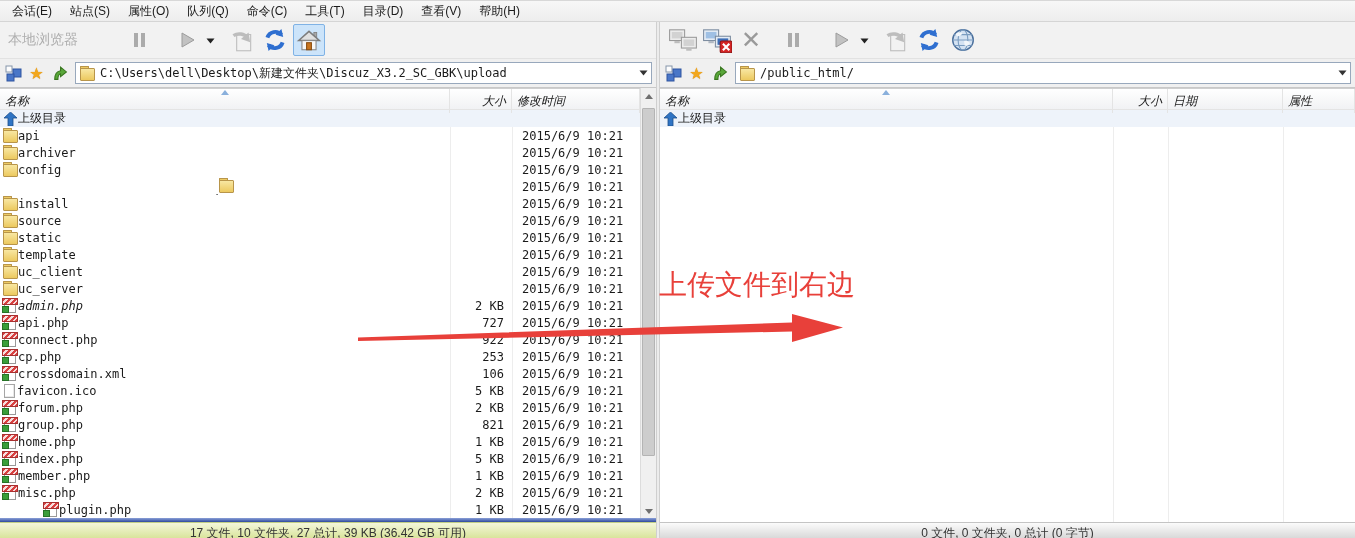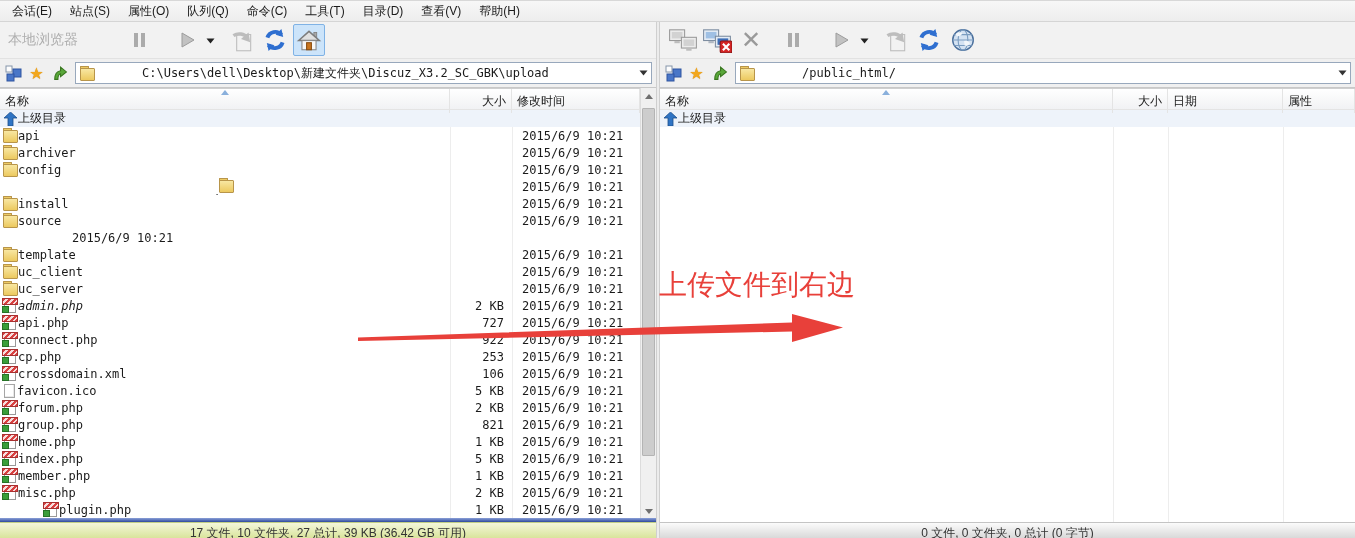--- a/index.html
+++ b/index.html
@@ -31,30 +31,30 @@
   .abort-x { font-size:24px; font-weight:bold; color:#9a9a9a; line-height:1;
     font-family:"DejaVu Sans", sans-serif; }
 
   
   .pathbar { position:absolute; left:0; right:0; top:37px; height:29px; background:#f0f0f0;
     border-bottom:1px solid #c8c8c8; display:flex; align-items:center; padding:0 2px; }
   .pb-icon { width:21px; height:22px; display:flex; align-items:center; justify-content:center; margin:0 1px; }
   .star { color:#f2a71d; font-size:16px; text-shadow:0 0 1px #c07800; }
   .path-field { flex:1; height:22px; margin:0 2px 0 4px; background:#fff;
     border:1px solid #98a8bc; display:flex; align-items:center; padding-left:3px;
-    font-family:"DejaVu Sans Mono", monospace; white-space:nowrap; overflow:hidden;gap:42px; }
+    font-family:"DejaVu Sans Mono", monospace; white-space:nowrap; overflow:hidden; }
   .path-text { margin-left:5px; flex:1; overflow:hidden; }
   .dd-btn { width:15px; height:100%; display:flex; align-items:center; justify-content:center; }
 
   
   .list-header { position:absolute; left:0; top:66px; height:22px;
     background:linear-gradient(#ffffff,#f1f2f4); border-top:1px solid #cfcfcf;
     border-bottom:1px solid #e4e4e4; display:flex; z-index:2; }
   .hcell { height:100%; display:flex; align-items:center; padding:12px 5px;
-    border-right:1px solid #e4e4e4; position:relative; }
+    border-right:1px solid #e4e4e4; position:relative;font-style:italic; }
   .hcell.size { justify-content:flex-end; }
   .sort-tri { position:absolute; top:1px; left:50%; margin-left:-4px; }
 
   
   .list-body { position:absolute; left:0; top:88px; overflow:hidden; background:#fff; z-index:1; }
   .grid-line { position:absolute; top:0; bottom:0; width:1px; background:#ededed; }
   .row { display:flex; height:17px; align-items:center;
     font-family:"DejaVu Sans Mono", monospace; font-size:12px; position:relative; z-index:1; }
   .parent-row { background:#eef3fa; }
   .cell { height:17px; display:flex; align-items:center; overflow:hidden; flex-shrink:0; }
@@ -258,20 +258,24 @@
         </div>
         <div class="row">
           <div class="cell name-cell" style="width: 450px;">
             <span class="ficon icon-folder"></span>
             <span class="fname">source</span>
           </div>
           <div class="cell size-cell" style="width: 62px;"></div>
           <div class="cell plain-cell" style="width: 128px;">2015/6/9 10:21</div>
         </div>
         <div class="row">
+          <div class="cell name-cell" style="width: 450px;">
+            <span class="ficon icon-folder"></span>
+            <span class="fname">static</span>
+          </div>
           <div class="cell size-cell" style="width: 62px;"></div>
           <div class="cell plain-cell" style="width: 128px;">2015/6/9 10:21</div>
         </div>
         <div class="row">
           <div class="cell name-cell" style="width: 450px;">
             <span class="ficon icon-folder"></span>
             <span class="fname">template</span>
           </div>
           <div class="cell size-cell" style="width: 62px;"></div>
           <div class="cell plain-cell" style="width: 128px;">2015/6/9 10:21</div>

